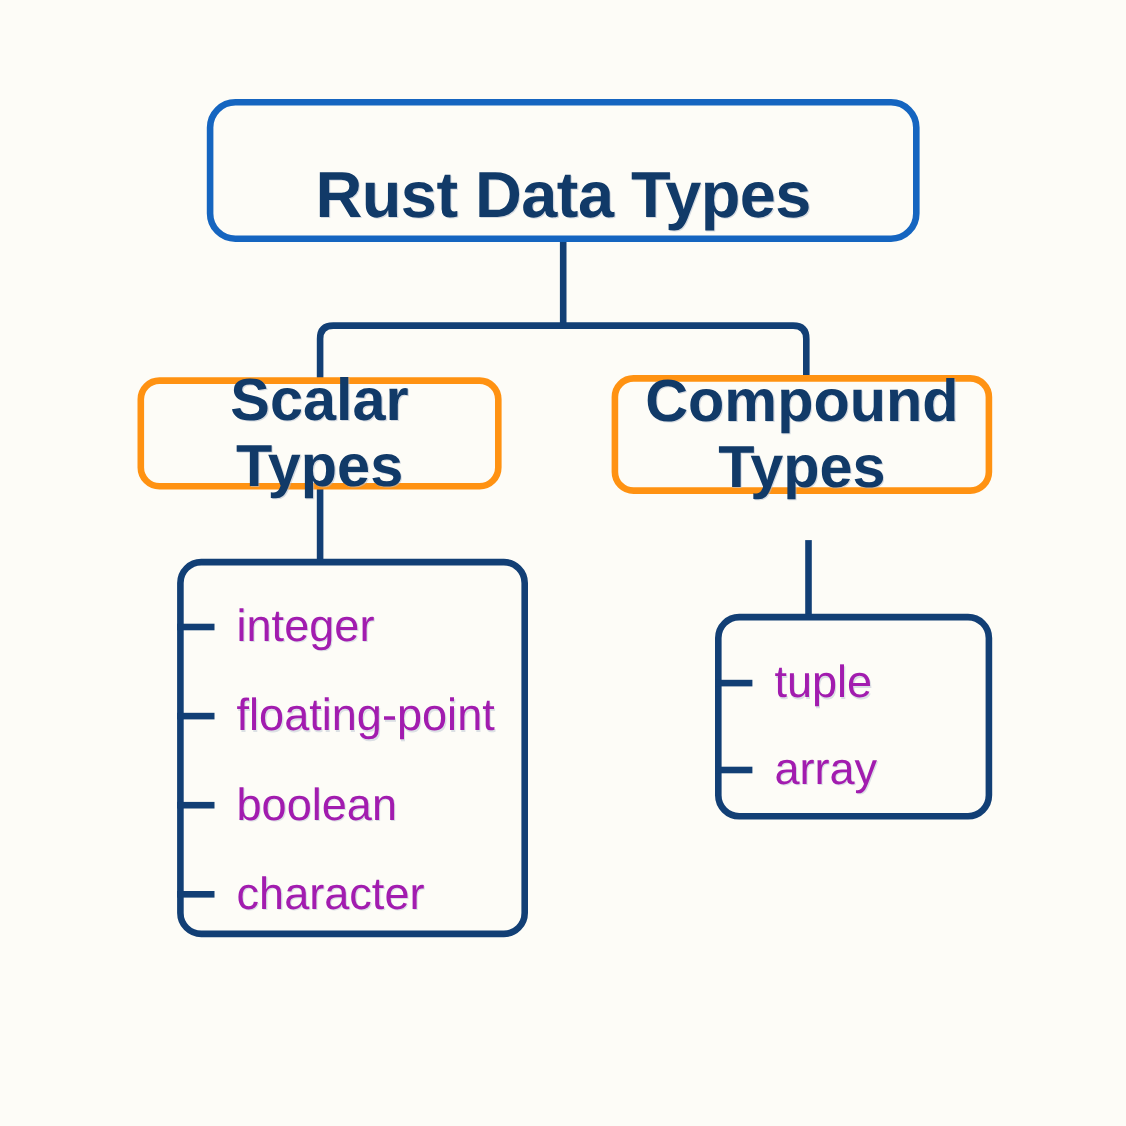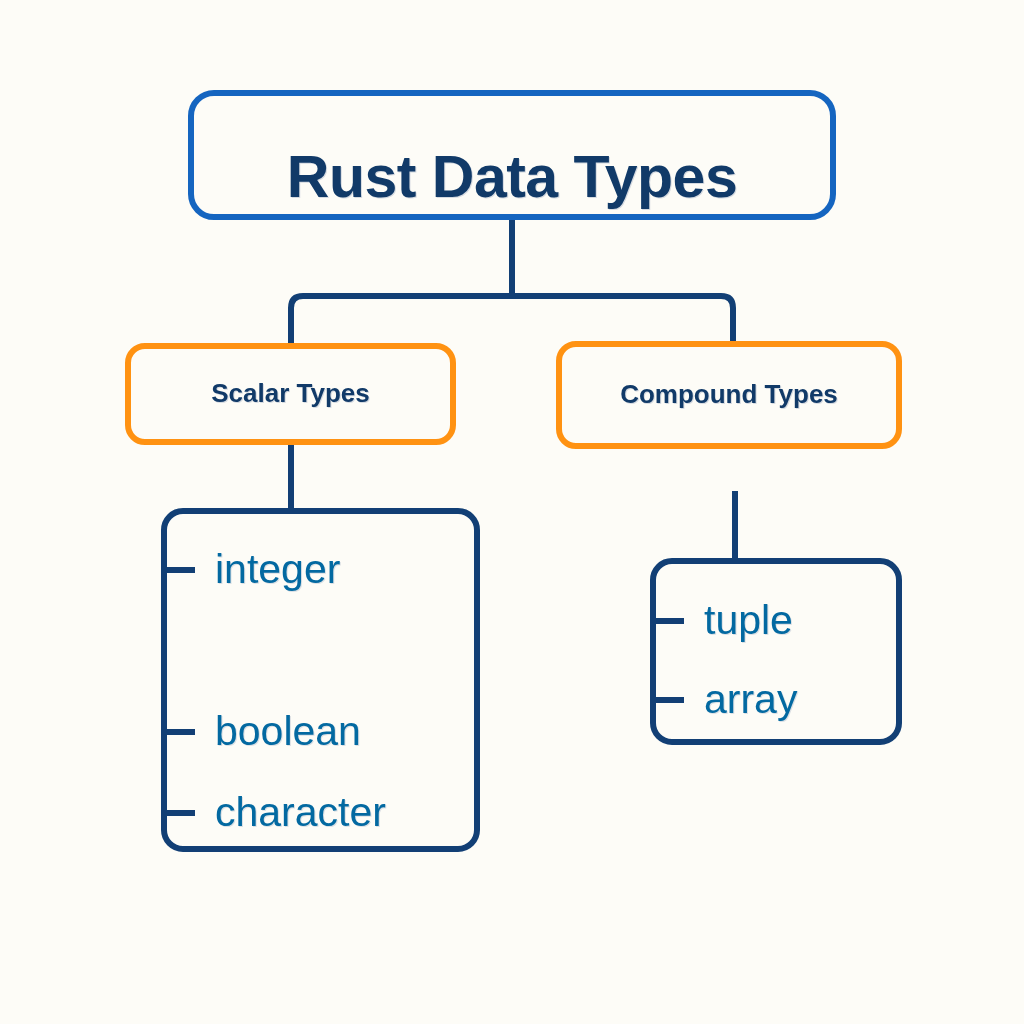--- a/index.html
+++ b/index.html
@@ -61,21 +61,21 @@
     margin-top: 45px;
   }
 
   
   .cat-node {
     border: 6px solid #FF9212;
     border-radius: 20px;
   }
   .cat-node .node-label {
     color: #113A68;
-    font-size: 26px;
+    font-size: 54px;
     font-weight: bold;
     line-height: 1.12;
     text-shadow: 1px 1px 0 rgba(180,190,205,0.55);
   }
   #scalar-node {
     left: 125px;
     top: 343px;
     width: 331px;
     height: 102px;
   }
@@ -115,21 +115,21 @@
     white-space: nowrap;
   }
   .leaf-dash {
     display: block;
     width: 34px;
     height: 6px;
     background: #123F75;
     flex: 0 0 auto;
   }
   .leaf-label {
-    color: #0369a1;
+    color: #a21caf;
     font-size: 41px;
     font-weight: normal;
     line-height: 1;
     margin-left: 20px;
     text-shadow: 1px 1px 0 rgba(185,195,210,0.5);
   }
 
   
   #scalar-list .leaf-item { left: -6px; }
   #scalar-leaf-0 { top: 35px; }
@@ -167,20 +167,24 @@
 
   <div class="node cat-node" id="compound-node">
     <span class="node-label">Compound Types</span>
   </div>
 
   <div class="list-node" id="scalar-list">
     <div class="leaf-item" id="scalar-leaf-0">
       <span class="leaf-dash"></span>
       <span class="leaf-label">integer</span>
     </div>
+    <div class="leaf-item" id="scalar-leaf-1">
+      <span class="leaf-dash"></span>
+      <span class="leaf-label">floating-point</span>
+    </div>
     <div class="leaf-item" id="scalar-leaf-2">
       <span class="leaf-dash"></span>
       <span class="leaf-label">boolean</span>
     </div>
     <div class="leaf-item" id="scalar-leaf-3">
       <span class="leaf-dash"></span>
       <span class="leaf-label">character</span>
     </div>
   </div>
 

